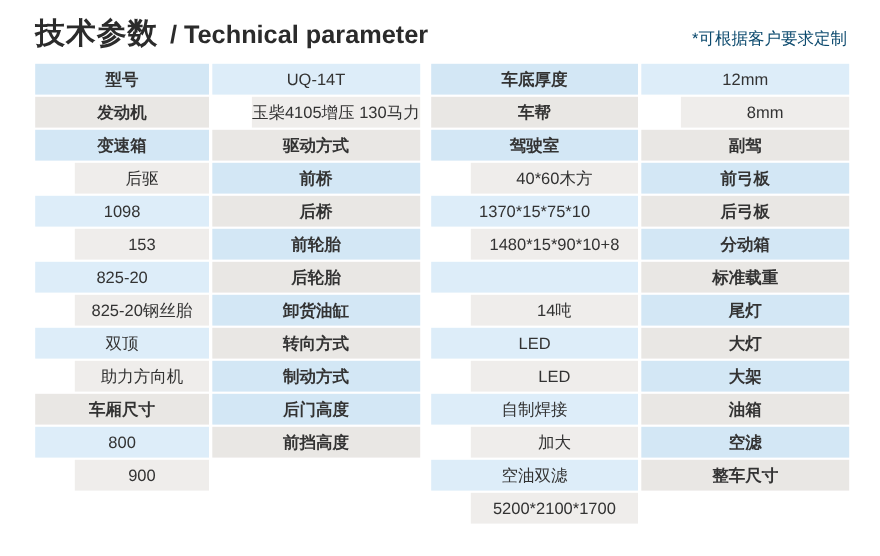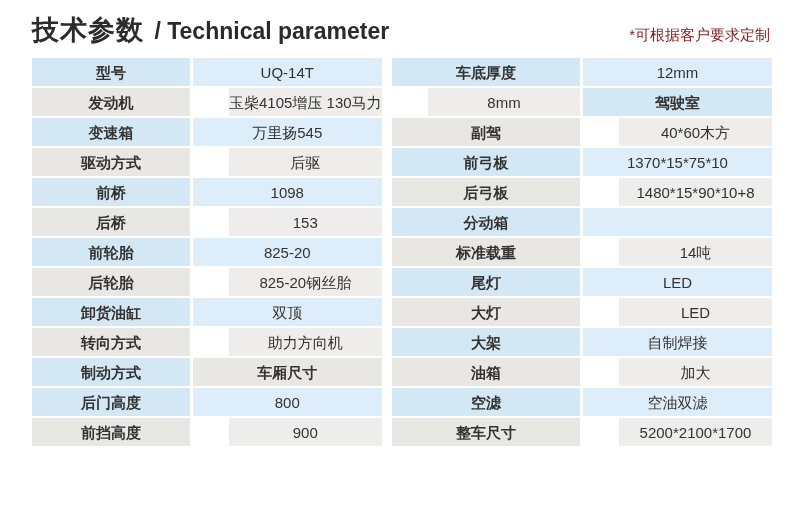--- a/index.html
+++ b/index.html
@@ -15,21 +15,21 @@
   
   .title{
     position:absolute;left:32px;top:12px;
     white-space:nowrap;
     color:#2b2b2b;
   }
   .title .zh{font-size:27px;font-weight:700;letter-spacing:1px;}
   .title .en{font-size:23px;font-weight:700;margin-left:6px;}
   .note{
     position:absolute;right:30px;top:26px;
-    font-size:15px;font-weight:500;color:#7f1d1d;
+    font-size:15px;font-weight:500;color:#0c4a6e;
     white-space:nowrap;
   }
   
   .spec-table{
     position:absolute;top:58px;
     display:grid;
     grid-column-gap:3px;grid-row-gap:2px;
     background:#fff;
   }
   .spec-table.left{left:32px;width:346px;grid-template-columns:158px 1fr;}
@@ -60,21 +60,20 @@
   </div>
 
   <div class="note">*可根据客户要求定制</div>
 
   <div class="spec-table left">
       <div class="cell label blue">型号</div>
       <div class="cell value blue">UQ-14T</div>
       <div class="cell label gray">发动机</div>
       <div class="cell value gray">玉柴4105增压 130马力</div>
       <div class="cell label blue">变速箱</div>
-      <div class="cell value blue">万里扬545</div>
       <div class="cell label gray">驱动方式</div>
       <div class="cell value gray">后驱</div>
       <div class="cell label blue">前桥</div>
       <div class="cell value blue">1098</div>
       <div class="cell label gray">后桥</div>
       <div class="cell value gray">153</div>
       <div class="cell label blue">前轮胎</div>
       <div class="cell value blue">825-20</div>
       <div class="cell label gray">后轮胎</div>
       <div class="cell value gray">825-20钢丝胎</div>
@@ -86,20 +85,21 @@
       <div class="cell label gray">车厢尺寸</div>
       <div class="cell label blue">后门高度</div>
       <div class="cell value blue">800</div>
       <div class="cell label gray">前挡高度</div>
       <div class="cell value gray">900</div>
     </div>
 
   <div class="spec-table right">
       <div class="cell label blue">车底厚度</div>
       <div class="cell value blue">12mm</div>
+      <div class="cell label gray">车帮</div>
       <div class="cell value gray">8mm</div>
       <div class="cell label blue">驾驶室</div>
       <div class="cell label gray">副驾</div>
       <div class="cell value gray">40*60木方</div>
       <div class="cell label blue">前弓板</div>
       <div class="cell value blue">1370*15*75*10</div>
       <div class="cell label gray">后弓板</div>
       <div class="cell value gray">1480*15*90*10+8</div>
       <div class="cell label blue">分动箱</div>
       <div class="cell value blue"></div>

